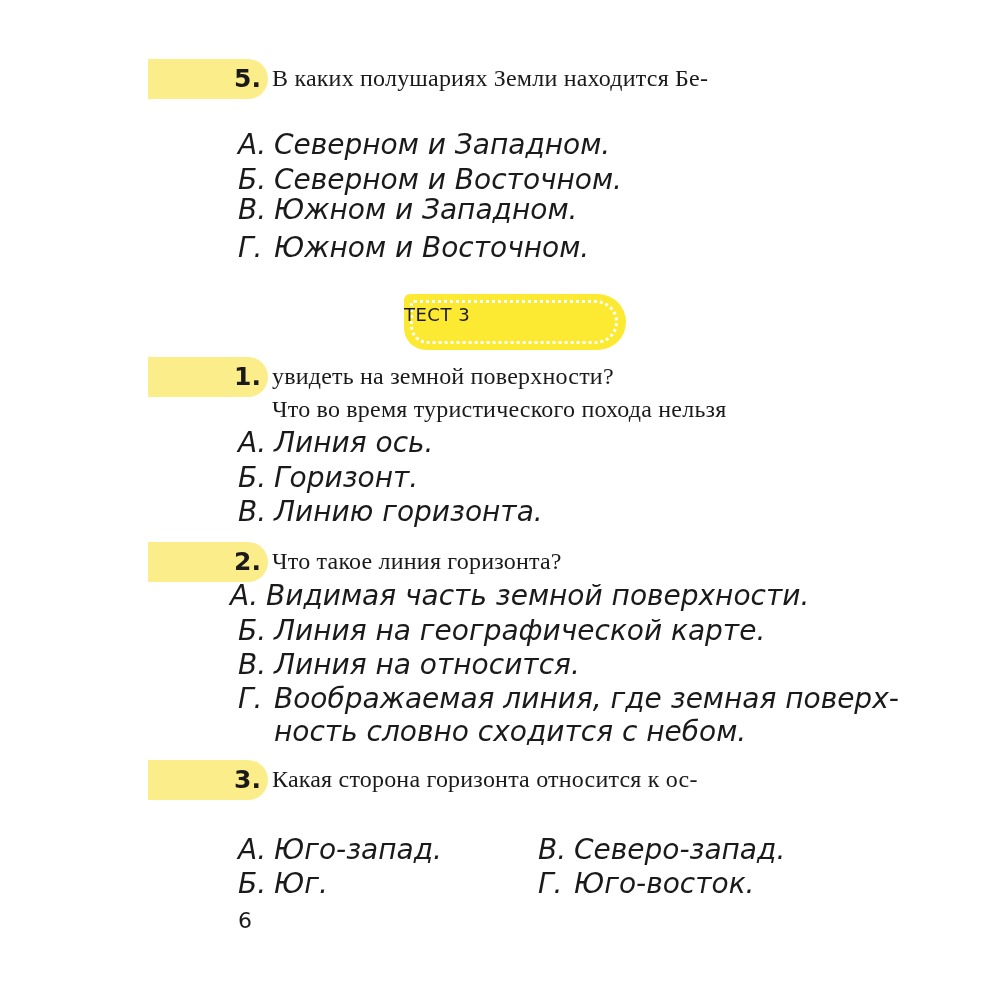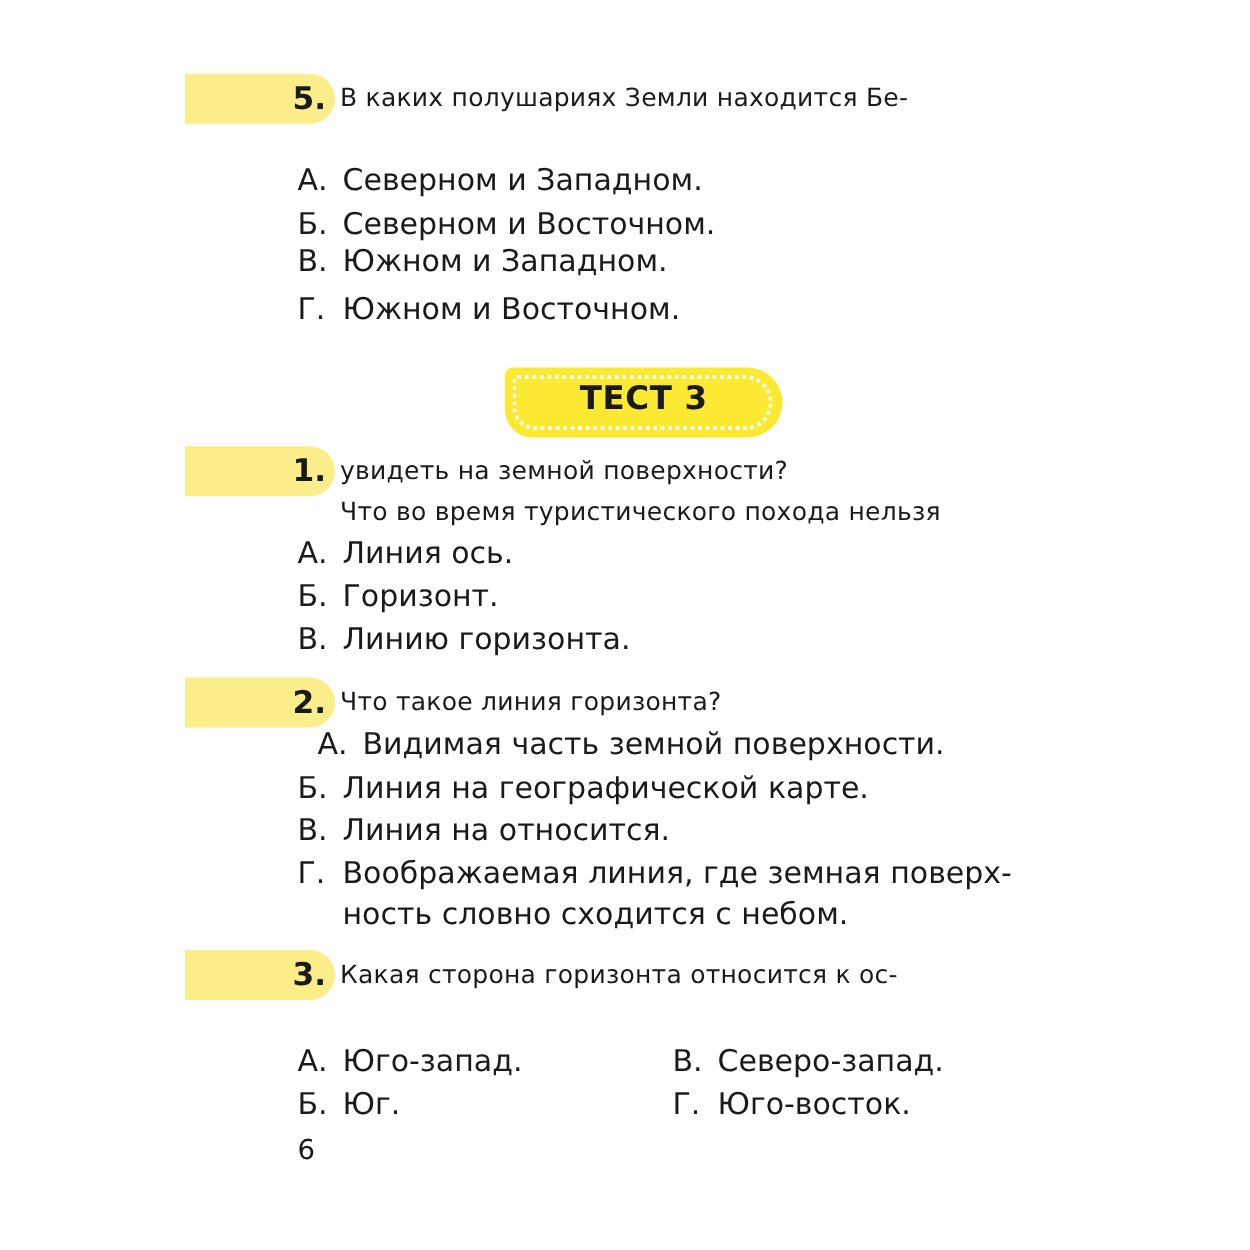--- a/index.html
+++ b/index.html
@@ -1,29 +1,29 @@
 <!DOCTYPE html>
 <html><head>
 <meta charset="utf-8">
 <style>
   html, body { margin:0; padding:0; }
   body { width:1000px; height:1000px; background:#ffffff; position:relative; overflow:hidden;
          font-family:"DejaVu Sans", sans-serif; color:#1a1a1a; }
   .hl { position:absolute; left:148px; width:120px; height:40px; background:#fbee8a;
         border-radius:0 20px 20px 0; }
   .num { position:absolute; left:234px; font-weight:bold; font-size:25px; line-height:33px; }
-  .qtext { position:absolute; left:272px; font-size:20px; line-height:33px; width:540px; letter-spacing:0.2px; }
-  .opt { position:absolute; font-size:24px; line-height:33px; }
+  .qtext { position:absolute; left:272px; font-size:24px; line-height:33px; width:540px; letter-spacing:0.2px;font-family:Liberation Serif, serif; }
+  .opt { position:absolute; font-size:28px; line-height:33px;font-style:italic; }
   .opt .l { display:inline-block; width:36px; }
   .badge { position:absolute; left:404px; top:294px; width:222px; height:56px; background:#fce932;
            border-radius:6px 28px 28px 22px; }
   .badge .inner { position:absolute; left:6px; top:6px; right:8px; bottom:6px;
            border:3px dotted #ffffff; border-radius:4px 22px 22px 18px; }
-  .badge .t { position:absolute; left:0; right:0; top:10px; text-align:center;
-           font-weight:bold; font-size:26px; letter-spacing:0.5px; }
+  .badge .t { position:absolute; left:0; right:0; top:10px; text-align:left;
+           font-weight:normal; font-size:18px; letter-spacing:0.5px; }
   .page { position:absolute; left:238px; top:908px; font-size:22px; }
 </style>
 </head>
 <body>
 
 <div>
   <div class="hl" style="top:59px"></div>
   <div class="num" style="top:62px">5.</div>
   <div class="qtext" style="top:62px">
     <div>В каких полушариях Земли находится Бе-</div>
@@ -50,21 +50,21 @@
   <div class="opt" style="left:238px;top:461px"><span class="l">Б.</span><span>Горизонт.</span></div>
   <div class="opt" style="left:238px;top:495px"><span class="l">В.</span><span>Линию горизонта.</span></div>
 </div>
 
 <div>
   <div class="hl" style="top:542px"></div>
   <div class="num" style="top:545px">2.</div>
   <div class="qtext" style="top:545px">
     <div>Что такое линия горизонта?</div>
   </div>
-  <div class="opt" style="left:254px;top:579px"><span class="l">А.</span><span>Видимая часть земной поверхности.</span></div>
+  <div class="opt" style="left:230px;top:579px"><span class="l">А.</span><span>Видимая часть земной поверхности.</span></div>
   <div class="opt" style="left:238px;top:614px"><span class="l">Б.</span><span>Линия на географической карте.</span></div>
   <div class="opt" style="left:238px;top:648px"><span class="l">В.</span><span>Линия на относится.</span></div>
   <div class="opt" style="left:238px;top:682px"><span class="l">Г.</span><span>Воображаемая линия, где земная поверх-</span>
     <div style="padding-left:36px">ность словно сходится с небом.</div>
   </div>
 </div>
 
 <div>
   <div class="hl" style="top:760px"></div>
   <div class="num" style="top:763px">3.</div>

